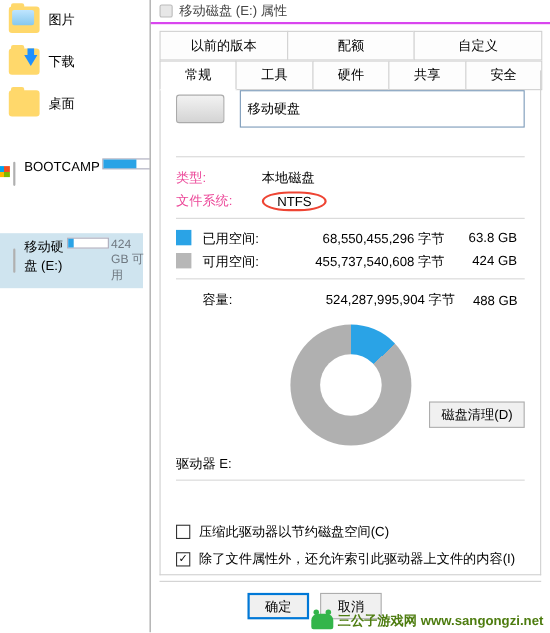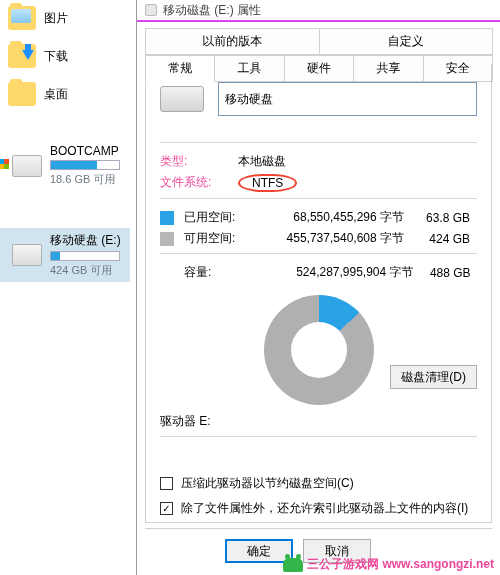--- a/index.html
+++ b/index.html
@@ -15,21 +15,21 @@
   .dl-arrow { position: absolute; left: 14px; top: 6px; width: 0; height: 0; border-left: 6px solid transparent; border-right: 6px solid transparent; border-top: 10px solid #1e90ff; }
   .dl-stem { position: absolute; left: 17px; top: 0; width: 6px; height: 10px; background: #1e90ff; }
   .spacer { height: 2px; }
 
   .tree-selected { margin-top: 28px; }
   .tree-row { display: flex; align-items: center; gap: 8px; padding: 4px 6px 4px 2px; }
   .tree-row.sel { background: #cfe4ef; margin-top: 37px; }
   .drive-icon { width: 30px; height: 22px; background: linear-gradient(180deg,#f5f5f5,#dcdcdc); border: 1px solid #b0b0b0; border-radius: 2px; margin-left: 10px; position: relative; }
   .drive-icon.win::after { content:""; position:absolute; left:-14px; top:3px; width:10px; height:10px;
     background: conic-gradient(#f25022 0 25%, #7fba00 0 50%, #ffb900 0 75%, #00a4ef 0 100%); }
-  .tree-text { display: flex; flex-direction: column; gap: 2px; }
+  .tree-text { display: flex; flex-direction: row; gap: 2px; }
   .tree-title { color: #000; }
   .usage-bar { width: 70px; height: 10px; border: 1px solid #aab; background: #fff; }
   .usage-bar > div { height: 100%; background: #2aa3e6; }
   .tree-sub { color: #6f7880; font-size: 11px; }
 
   
   .dialog { position: absolute; left: 136px; top: 0; right: 0; bottom: 0; background: #fff; border-left: 1px solid #999; }
   .titlebar { height: 22px; border-bottom: 2px solid #d946ef; display: flex; align-items: center; padding-left: 8px; color: #444; gap: 6px;}
   .title-dot { width:12px; height:12px; background:#e7e7e7;border:1px solid #bbb;border-radius:2px;}
 
@@ -42,21 +42,21 @@
   .row-driveicon { display:flex; align-items:center; gap:14px; padding:18px 14px; }
   .big-drive-icon { width:44px; height:26px; background:linear-gradient(180deg,#f2f2f2,#d4d4d4); border:1px solid #aaa; border-radius:3px; }
   .name-input { flex:1; height:24px; border:1px solid #7a99b8; padding:16px 6px; }
 
   .info-grid { padding: 2px 14px 10px 14px; position:relative;}
   .hr { border: none; border-top: 1px solid #d7d7d7; margin: 6px 0 10px 0; }
   .kv { display:flex; gap:18px; margin:4px 0; }
   .kv .k { width:60px; color:#ec4899;}
   .highlight { border:2px solid #e43; border-radius: 50%/60%; padding:0 12px; }
 
-  .usage-block { display:flex; align-items:center; gap:10px; margin:4px 0;}
+  .usage-block { display:flex; gap:10px; margin:4px 0;}
   .sq { width:14px; height:14px; }
   .sq.used { background:#2aa3e6; }
   .sq.free { background:#b7b7b7; }
   .u-label { width:60px;}
   .u-bytes { width:150px; text-align:right;}
   .u-gb { width:56px; text-align:right;}
 
   .cap-row { display:flex; gap:10px; margin:10px 0 6px 0; align-items:center;}
   .cap-row .k{ width:80px; margin-left:24px;}
   .cap-row .u-bytes{ width:150px; text-align:right;}
@@ -70,28 +70,28 @@
   .drive-label { text-align:left; margin-top:4px; }
 
   .cleanup-btn { position:absolute; right:0; bottom:20px; height:24px; padding:0 10px; border:1px solid #adadad; background:#f0f0f0;}
 
   .checks { padding:10px 14px; }
   .check { display:flex; align-items:center; gap:8px; margin:8px 0; }
   .cbox { width:13px; height:13px; border:1px solid #333; display:flex; align-items:center; justify-content:center; }
   .cbox.checked::after { content:"✓"; font-size:10px; line-height:10px;}
 
   .buttons { position:absolute; left:8px; right:8px; bottom:12px; border-top:1px solid #d0d0d0; display:flex; justify-content:flex-start; gap:10px; padding:10px 0 0 80px; }
-  .btn { width:68px; height:24px; border:1px solid #adadad; background:#f0f0f0; }
+  .btn { width:56px; height:24px; border:1px solid #adadad; background:#f0f0f0; }
   .btn.primary { border:2px solid #0078d7; }
 
   .watermark { position:absolute; right:6px; bottom:2px; display:flex; align-items:center; gap:4px; font-size:12px; color:#2f7; font-weight:bold;}
   .wm-icon { width:20px; height:14px; background:#33b54a; border-radius:6px 6px 2px 2px; position:relative;}
   .wm-icon::before,.wm-icon::after{content:"";position:absolute;width:5px;height:5px;background:#33b54a;border-radius:50%;top:-4px;}
   .wm-icon::before{left:2px;} .wm-icon::after{right:2px;}
-  .wm-text { color:#ec4899; font-weight:600;}
+  .wm-text { color:#4d7c0f; font-weight:600;}
 </style>
 </head>
 <body>
 
 <div class="sidebar">
   <div class="folder-item">
     <div class="folder-icon">
         <div class="folder-tab"></div>
         <div class="folder-base"></div>
         <div class="pic-overlay"></div>
@@ -143,20 +143,21 @@
 
 <div class="dialog">
   <div class="titlebar">
     <div class="title-dot"></div>
     <span>移动磁盘 (E:) 属性</span>
   </div>
 
   <div class="tabs">
     <div class="tabrow">
       <div class="tab">以前的版本</div>
+      <div class="tab">配额</div>
       <div class="tab">自定义</div>
     </div>
     <div class="tabrow">
       <div class="tab active">常规</div>
       <div class="tab">工具</div>
       <div class="tab">硬件</div>
       <div class="tab">共享</div>
       <div class="tab">安全</div>
     </div>
   </div>

